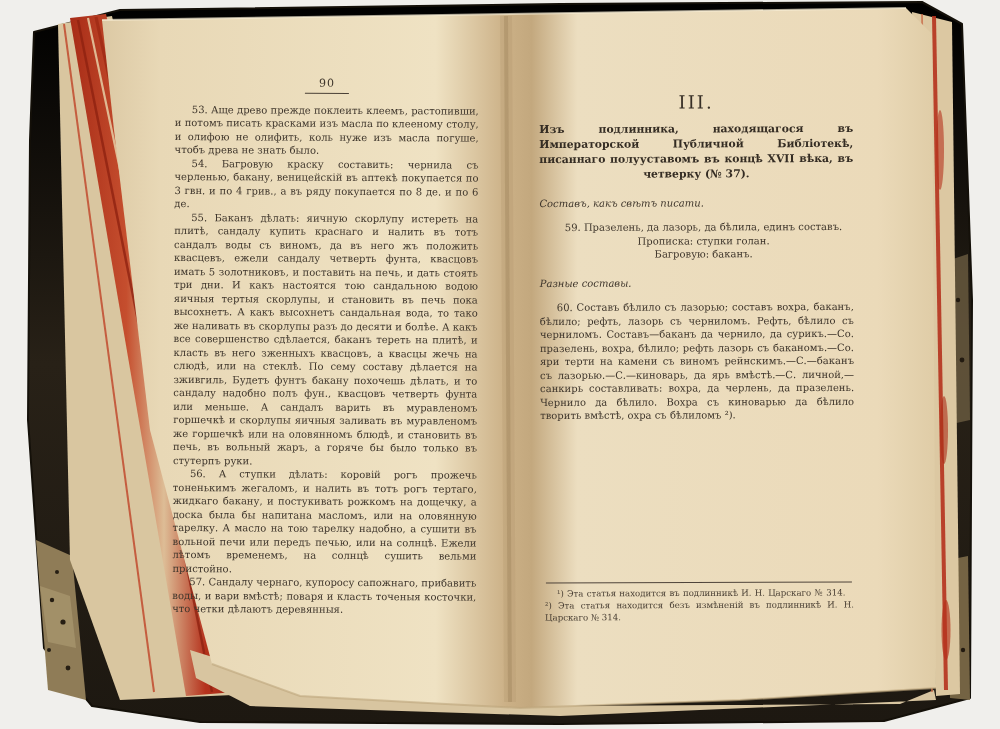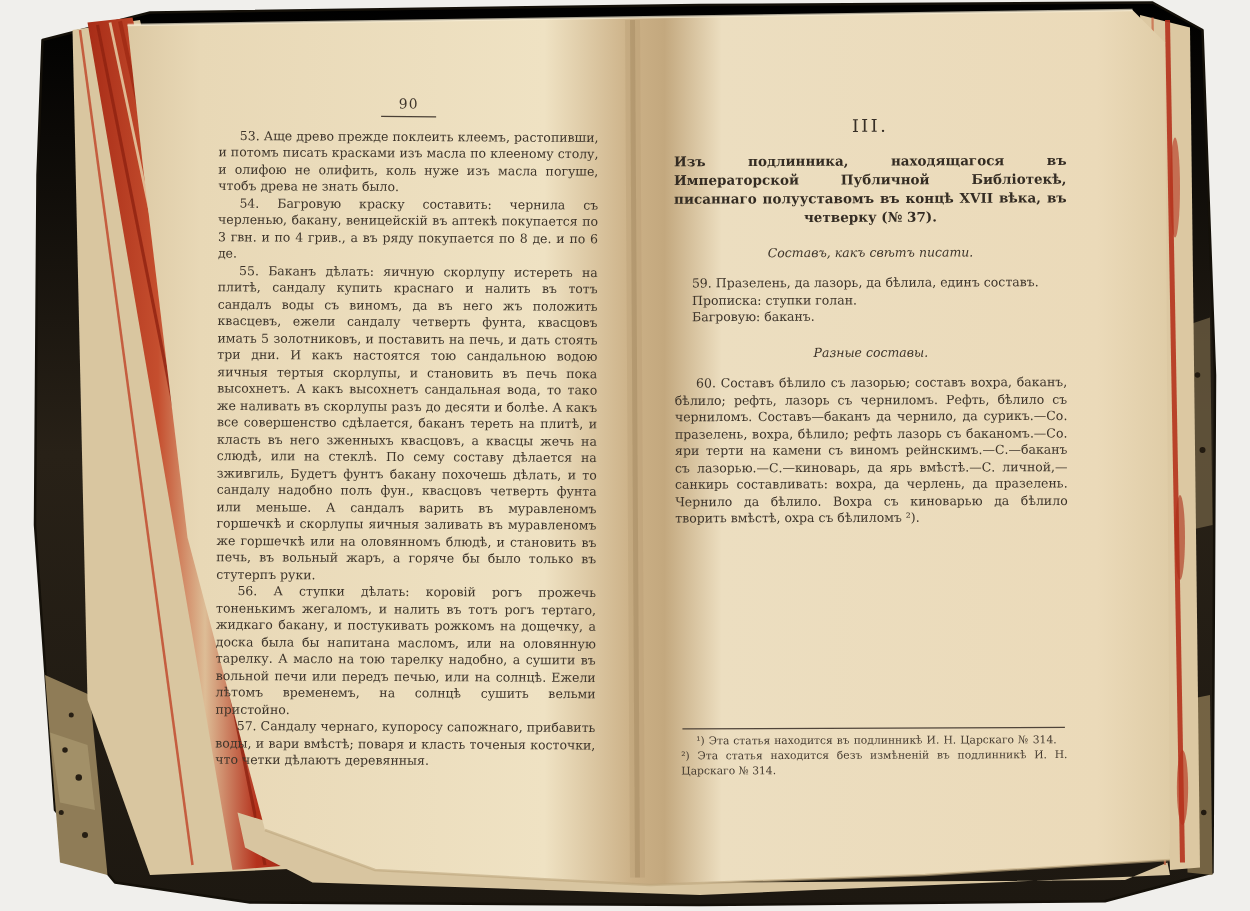--- a/index.html
+++ b/index.html
@@ -10,26 +10,26 @@
   .page-text{position:absolute;z-index:2;color:#3e352b;font-size:10px;
              line-height:13.5px;text-align:justify;}
   .left-text{left:175px;top:76px;width:304px;transform:rotate(0.3deg);transform-origin:top left;}
   .right-text{left:539px;top:78px;width:314px;transform:rotate(-0.2deg);transform-origin:top left;}
 
   .pagenum-row{text-align:center;margin-bottom:10px;}
   .pagenum{display:inline-block;padding:0 14px 2px 14px;border-bottom:1px solid #4a4036;
            letter-spacing:1px;font-size:11px;}
 
   .para{margin:0;text-indent:17px;}
-  .chapter-numeral{text-align:center;font-size:14px;letter-spacing:2px;
+  .chapter-numeral{text-align:center;font-size:18px;letter-spacing:2px;
                    margin:18px 0 12px 0;color:#372f26;}
   .chapter-heading{font-weight:bold;font-size:10.8px;line-height:15px;
                    text-align:justify;text-align-last:center;color:#342c23;margin:0 0 14px 0;}
-  .subhead{font-style:italic;text-align:center;text-indent:0;margin:15px 0 11px 0;}
-  .block59{padding-left:14px;text-align:left;}
+  .subhead{font-style:italic;text-align:left;text-indent:0;margin:15px 0 11px 0;}
+  .block59{padding-left:14px;text-align:center;}
   .block59 div{margin:0;}
 
   .footnote{position:absolute;left:545px;top:582px;width:309px;z-index:2;
             transform:rotate(-0.2deg);}
   .footnote-rule{border-top:1px solid #4f443a;width:99%;margin:0 0 5px 1px;}
   .footnote-text{font-size:8.6px;line-height:11.8px;color:#463c31;
                  text-align:justify;text-indent:12px;margin:0;}
 </style>
 </head>
 <body>

